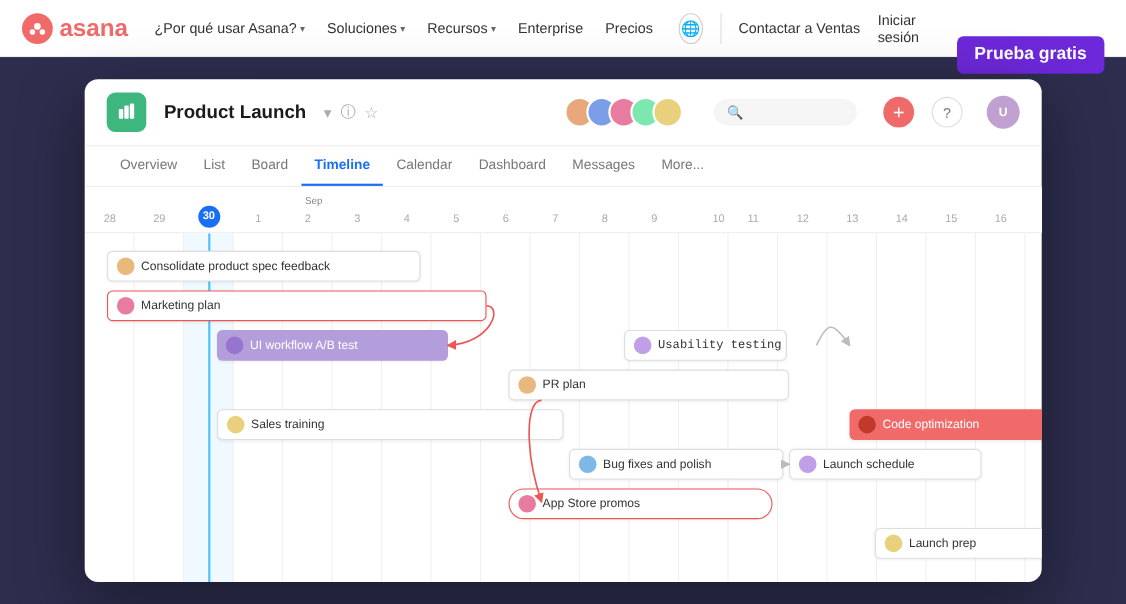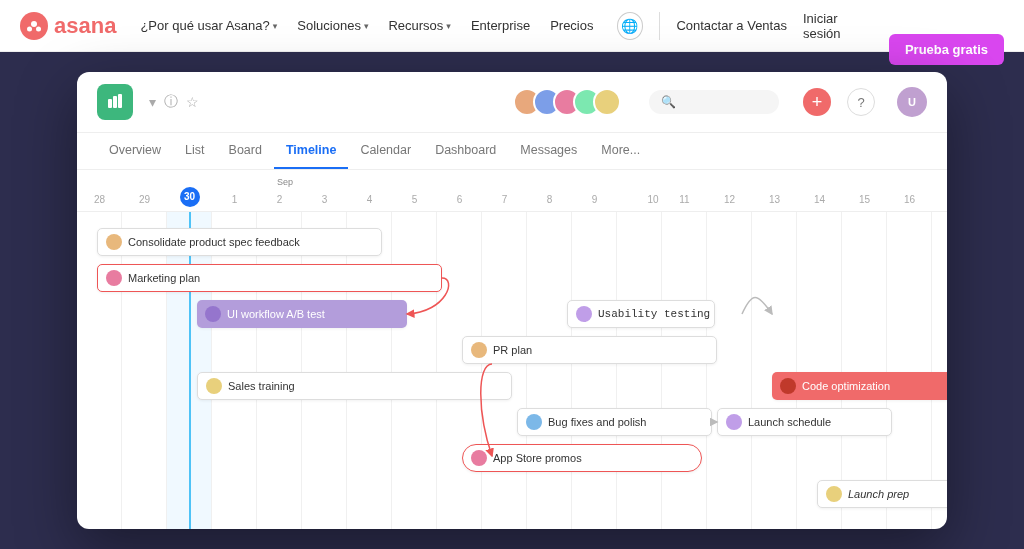--- a/index.html
+++ b/index.html
@@ -66,23 +66,23 @@
       color: #333;
       cursor: pointer;
       white-space: nowrap;
     }
     .nav-login {
       font-size: 13px;
       color: #333;
       cursor: pointer;
     }
     .nav-cta {
-      background: #d946ef;
-      color: white;
-      font-size: 13px;
+      background: #6d28d9;
+      color: white;
+      font-size: 16px;
       font-weight: 600;
       padding: 8px 16px;
       border-radius: 6px;
       cursor: pointer;
       white-space: nowrap;
       margin-top: 48px;
     }
 
     
     .main-bg {
@@ -373,20 +373,21 @@
   <div class="app-window">
 
     <div class="app-header">
       <div class="project-icon">
         <svg width="20" height="20" viewBox="0 0 20 20" fill="white">
           <rect x="3" y="7" width="4" height="9" rx="1"></rect>
           <rect x="8" y="4" width="4" height="12" rx="1"></rect>
           <rect x="13" y="2" width="4" height="14" rx="1"></rect>
         </svg>
       </div>
+      <span class="project-title">Product Launch</span>
       <div class="title-actions">
         <span>▾</span>
         <span>ⓘ</span>
         <span>☆</span>
       </div>
       <div class="header-spacer"></div>
       <div class="header-avatars">
         <div class="avatar av1"></div>
         <div class="avatar av2"></div>
         <div class="avatar av3"></div>
@@ -518,21 +519,21 @@
         <div class="task-bar" style="left:640px;top:196px;width:175px;">
           <div class="task-avatar ta5"></div>
           <span>Launch schedule</span>
         </div>
 
         <div class="task-bar red-border" style="left:385px;top:232px;width:240px;border-radius:14px;">
           <div class="task-avatar ta3"></div>
           <span>App Store promos</span>
         </div>
 
-        <div class="task-bar" style="left:740px;top:268px;width:165px;font-style:italic;">
+        <div class="task-bar" style="left:718px;top:268px;width:165px;">
           <div class="task-avatar ta6"></div>
           <span>Launch prep</span>
         </div>
 
         <svg class="tl-arrows" xmlns="http://www.w3.org/2000/svg">
 
           <path d="M 365 66 C 380 66, 370 100, 330 102" stroke="#e55" stroke-width="1.5" fill="none" marker-end="url(#arr-red)"></path>
 
           <path d="M 415 152 C 400 152, 400 200, 415 244" stroke="#e55" stroke-width="1.5" fill="none" marker-end="url(#arr-red)"></path>
 

